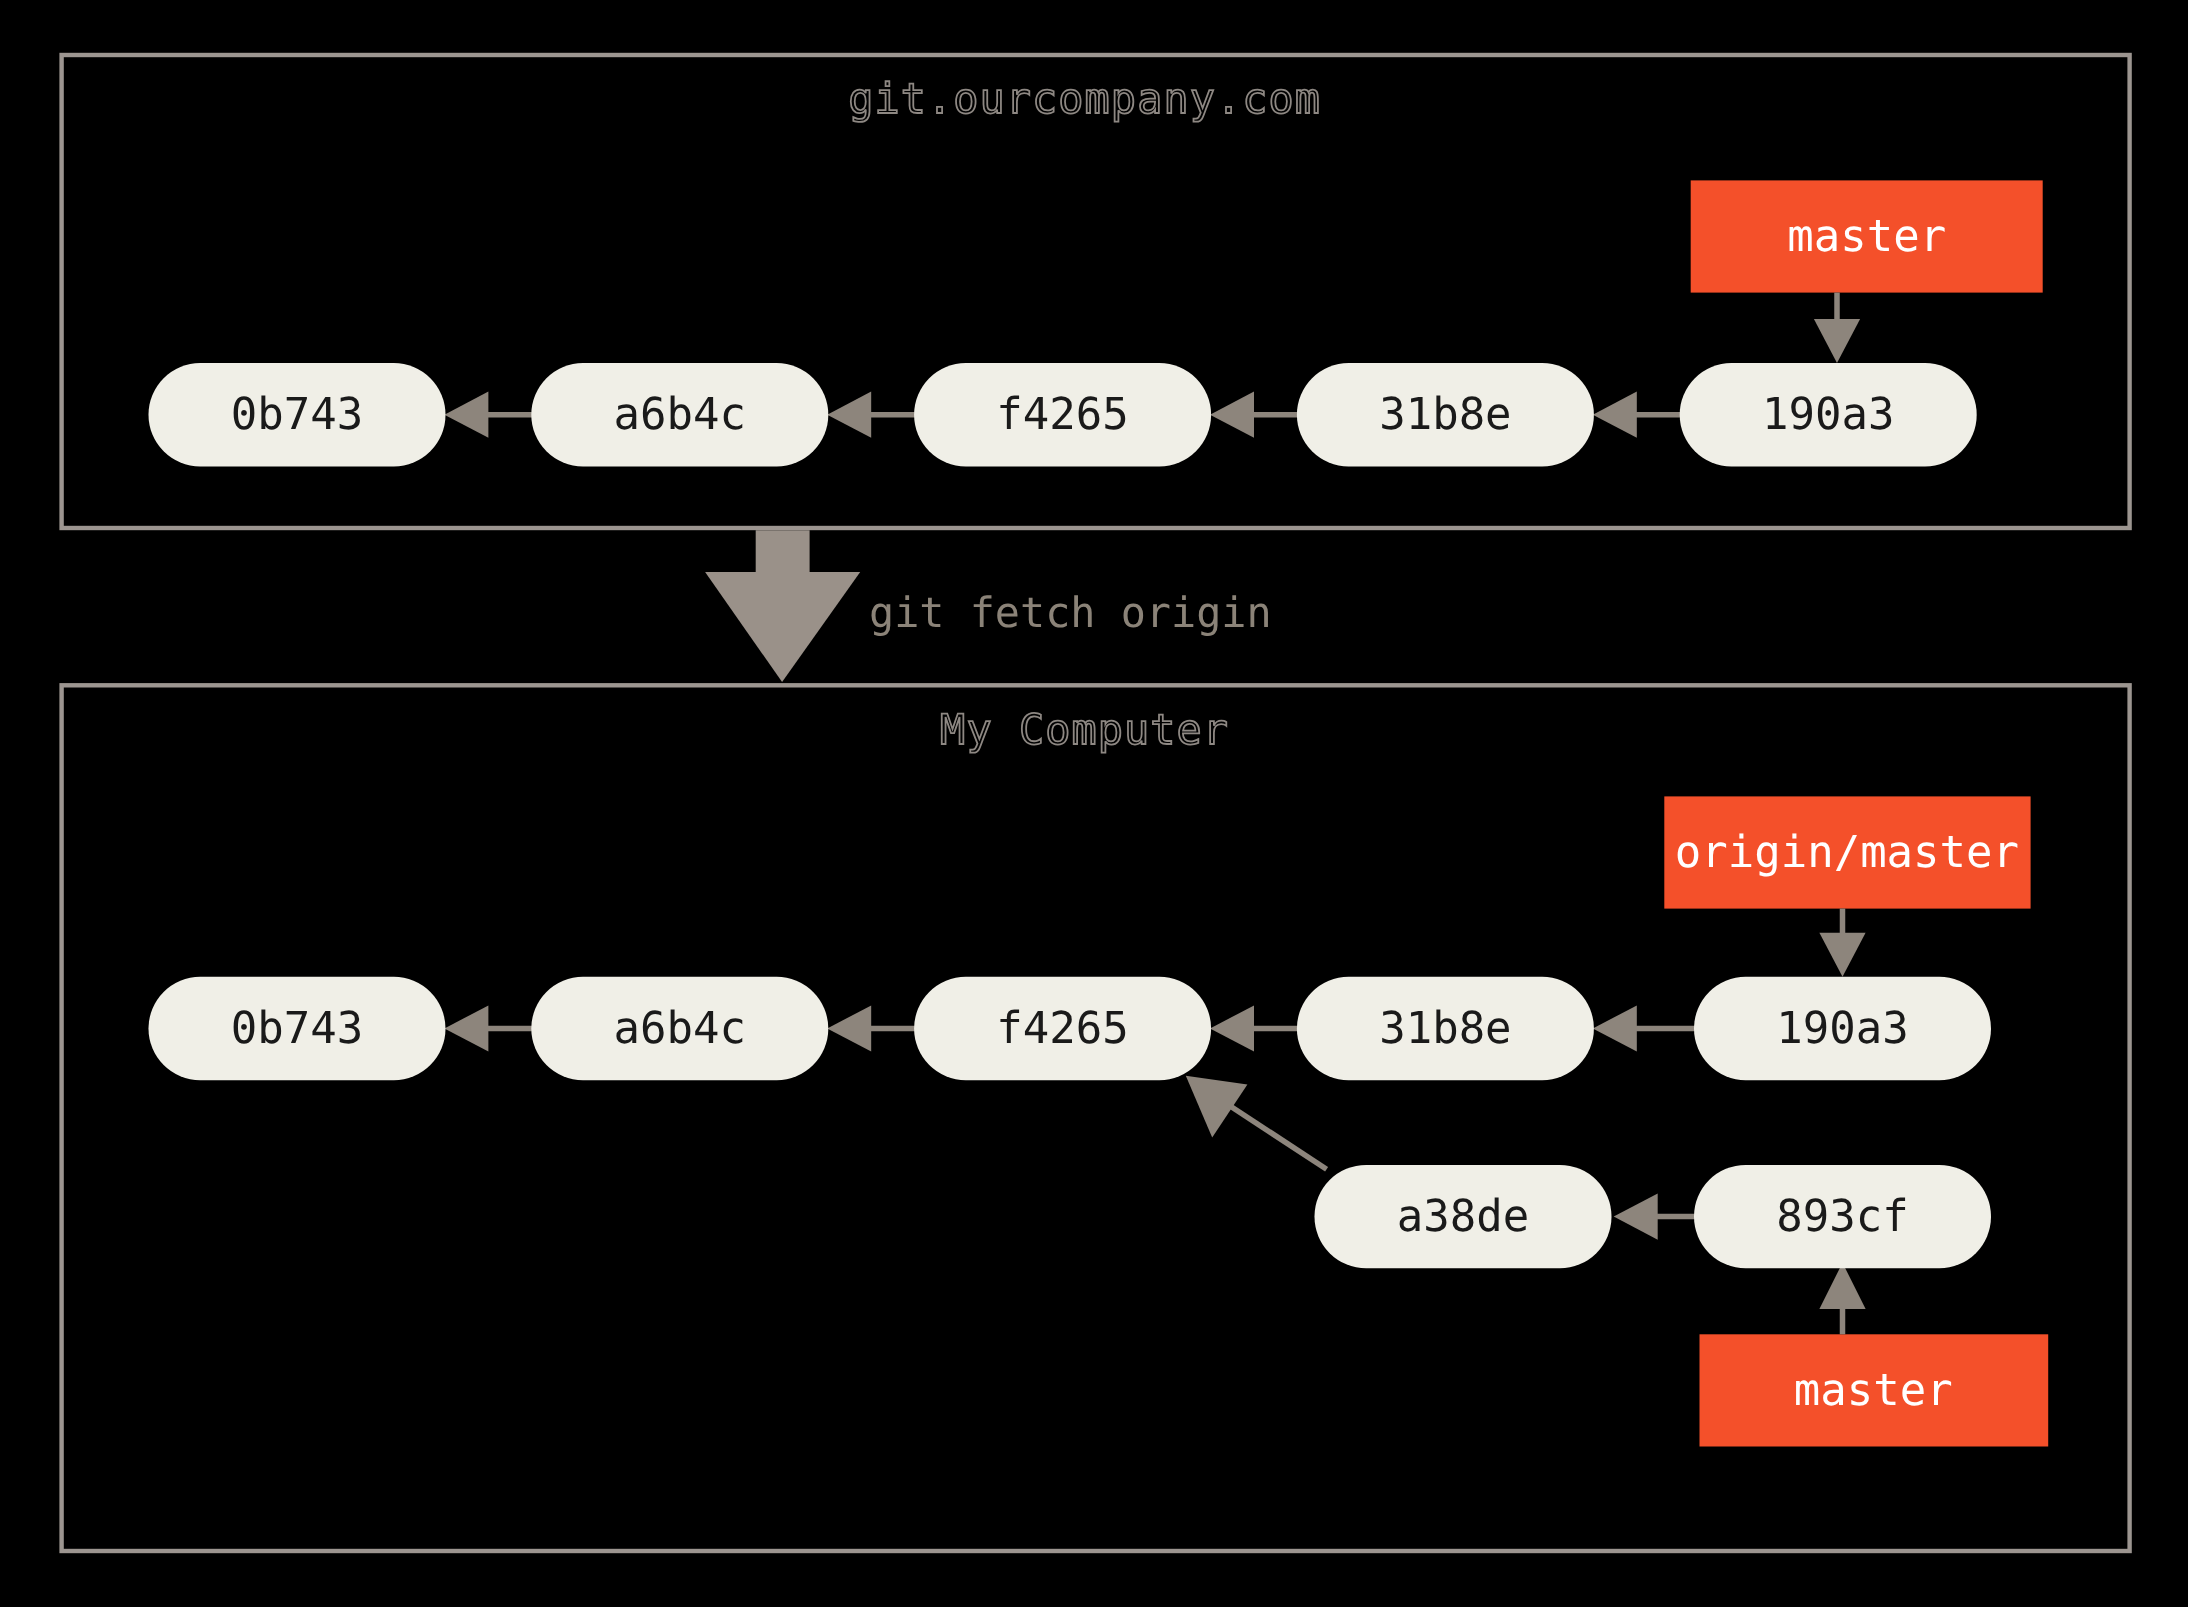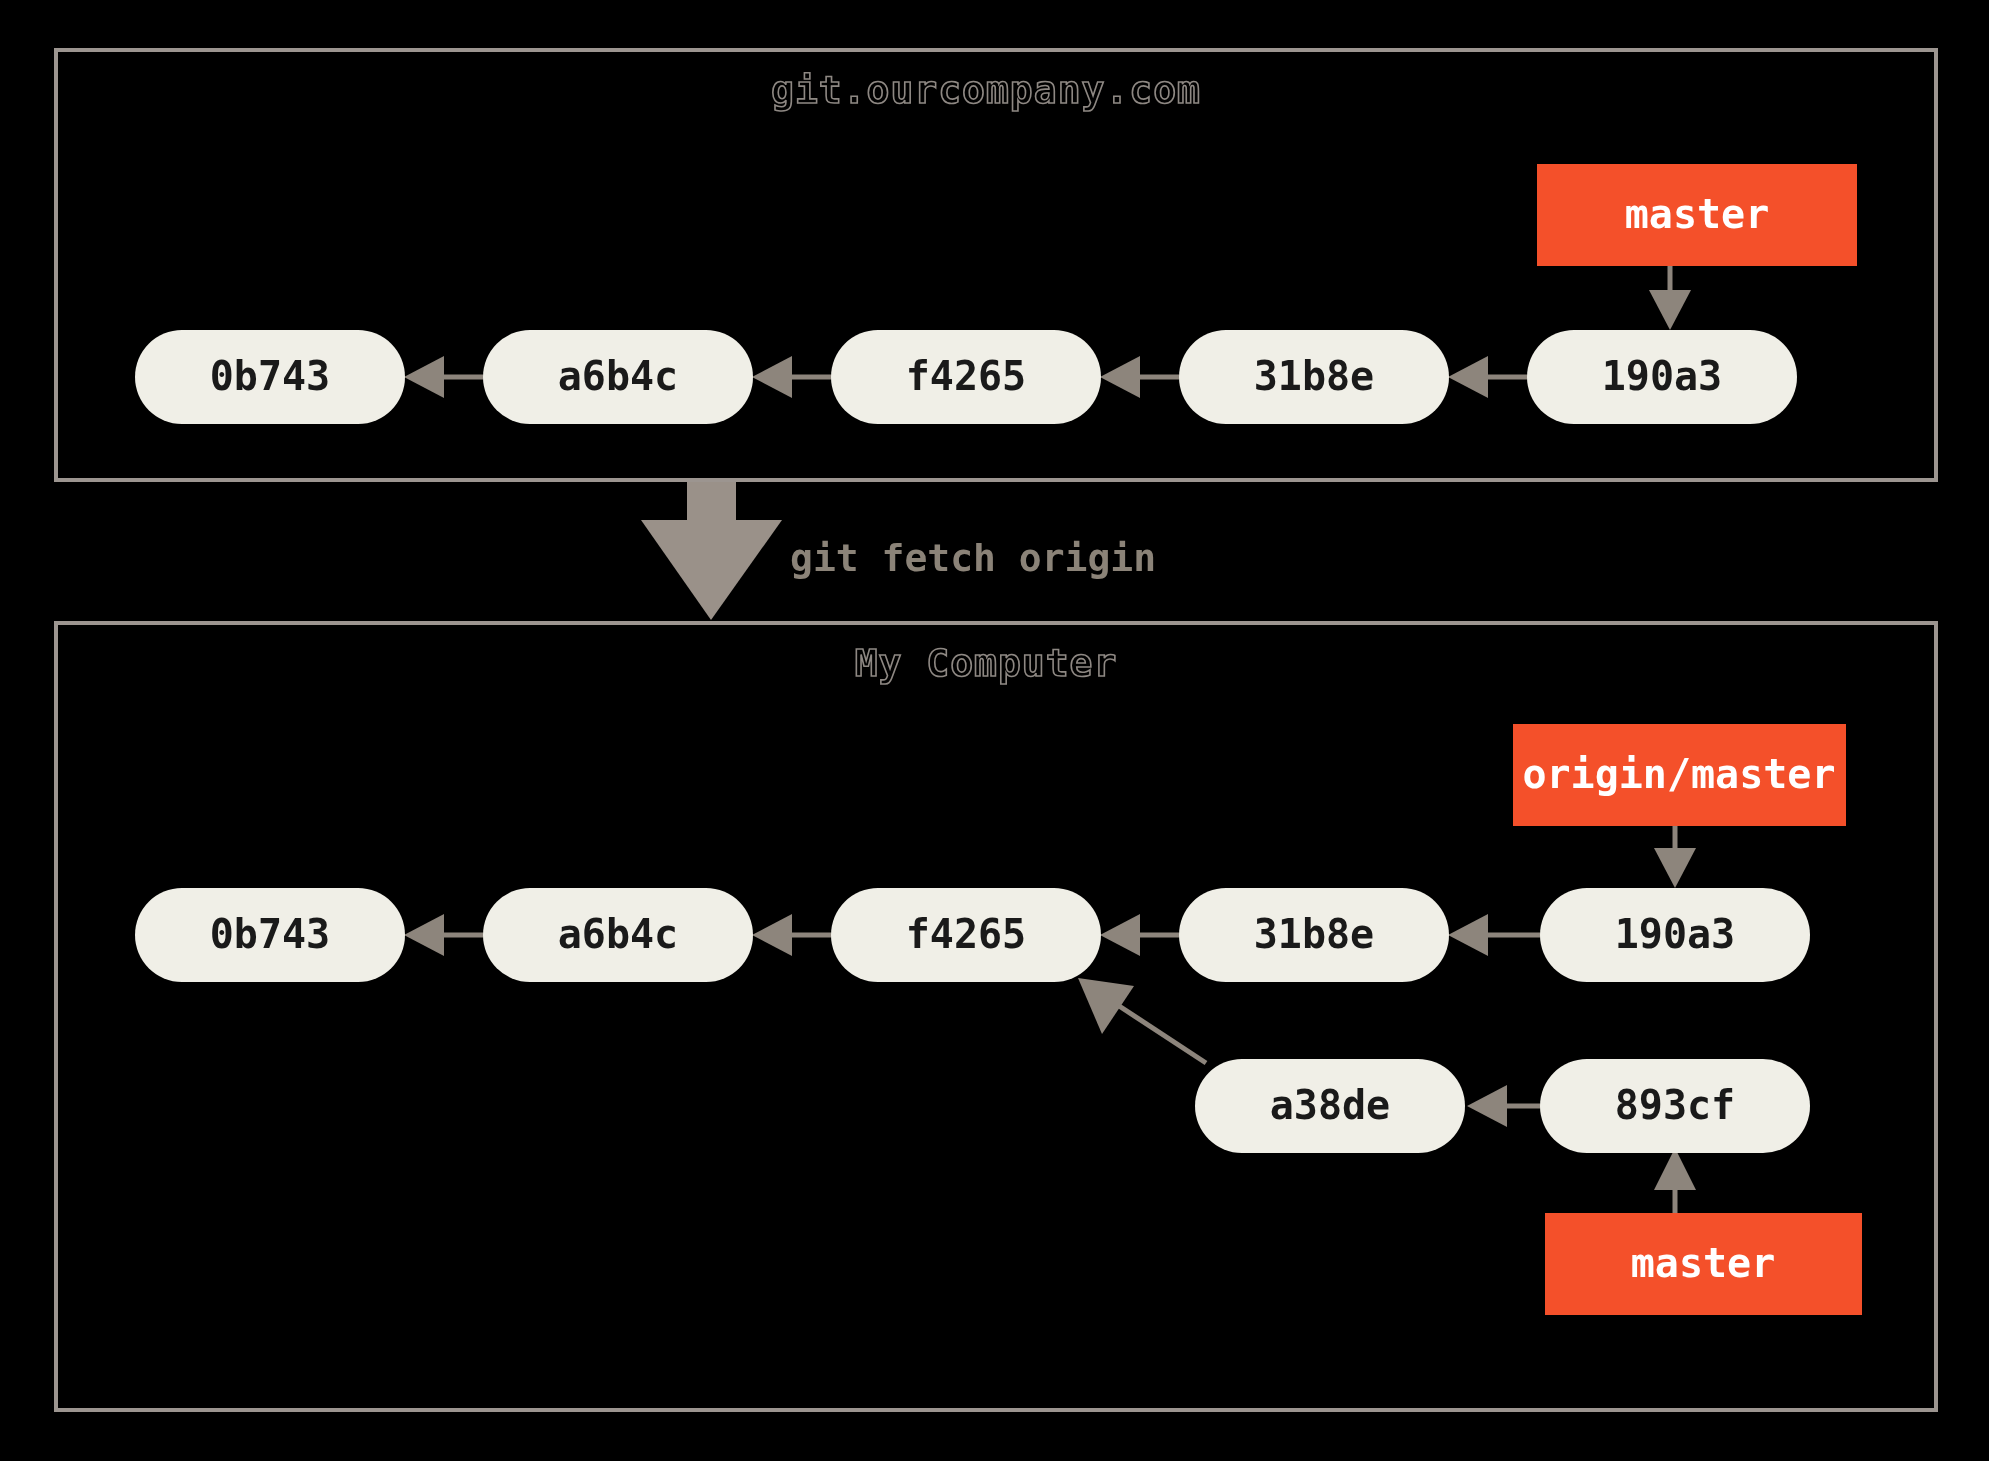--- a/index.html
+++ b/index.html
@@ -1,20 +1,20 @@
 <!DOCTYPE html>
 <html><head>
 <meta charset="utf-8">
 <style>
   html,body{margin:0;padding:0;background:#000;}
   body{
     width:1989px;height:1461px;position:relative;overflow:hidden;
     font-family:"DejaVu Sans Mono","Liberation Mono",monospace;
   }
-  #stage{position:absolute;left:0;top:0;width:1989px;height:1461px;font-weight:bold;}
+  #stage{position:absolute;left:0;top:0;width:1989px;height:1461px;}
   svg#canvas{position:absolute;left:0;top:0;width:1989px;height:1461px;display:block;}
 
   .panel-rect{fill:none;stroke:#9c9590;stroke-width:4;}
   .panel-title{
     fill:none;stroke:#8e8883;stroke-width:1.6;
     font-family:"DejaVu Sans Mono","Liberation Mono",monospace;
     font-size:38px;letter-spacing:1px;text-anchor:middle;
     paint-order:stroke;
   }
   .commit-node{fill:#f0efe7;}

